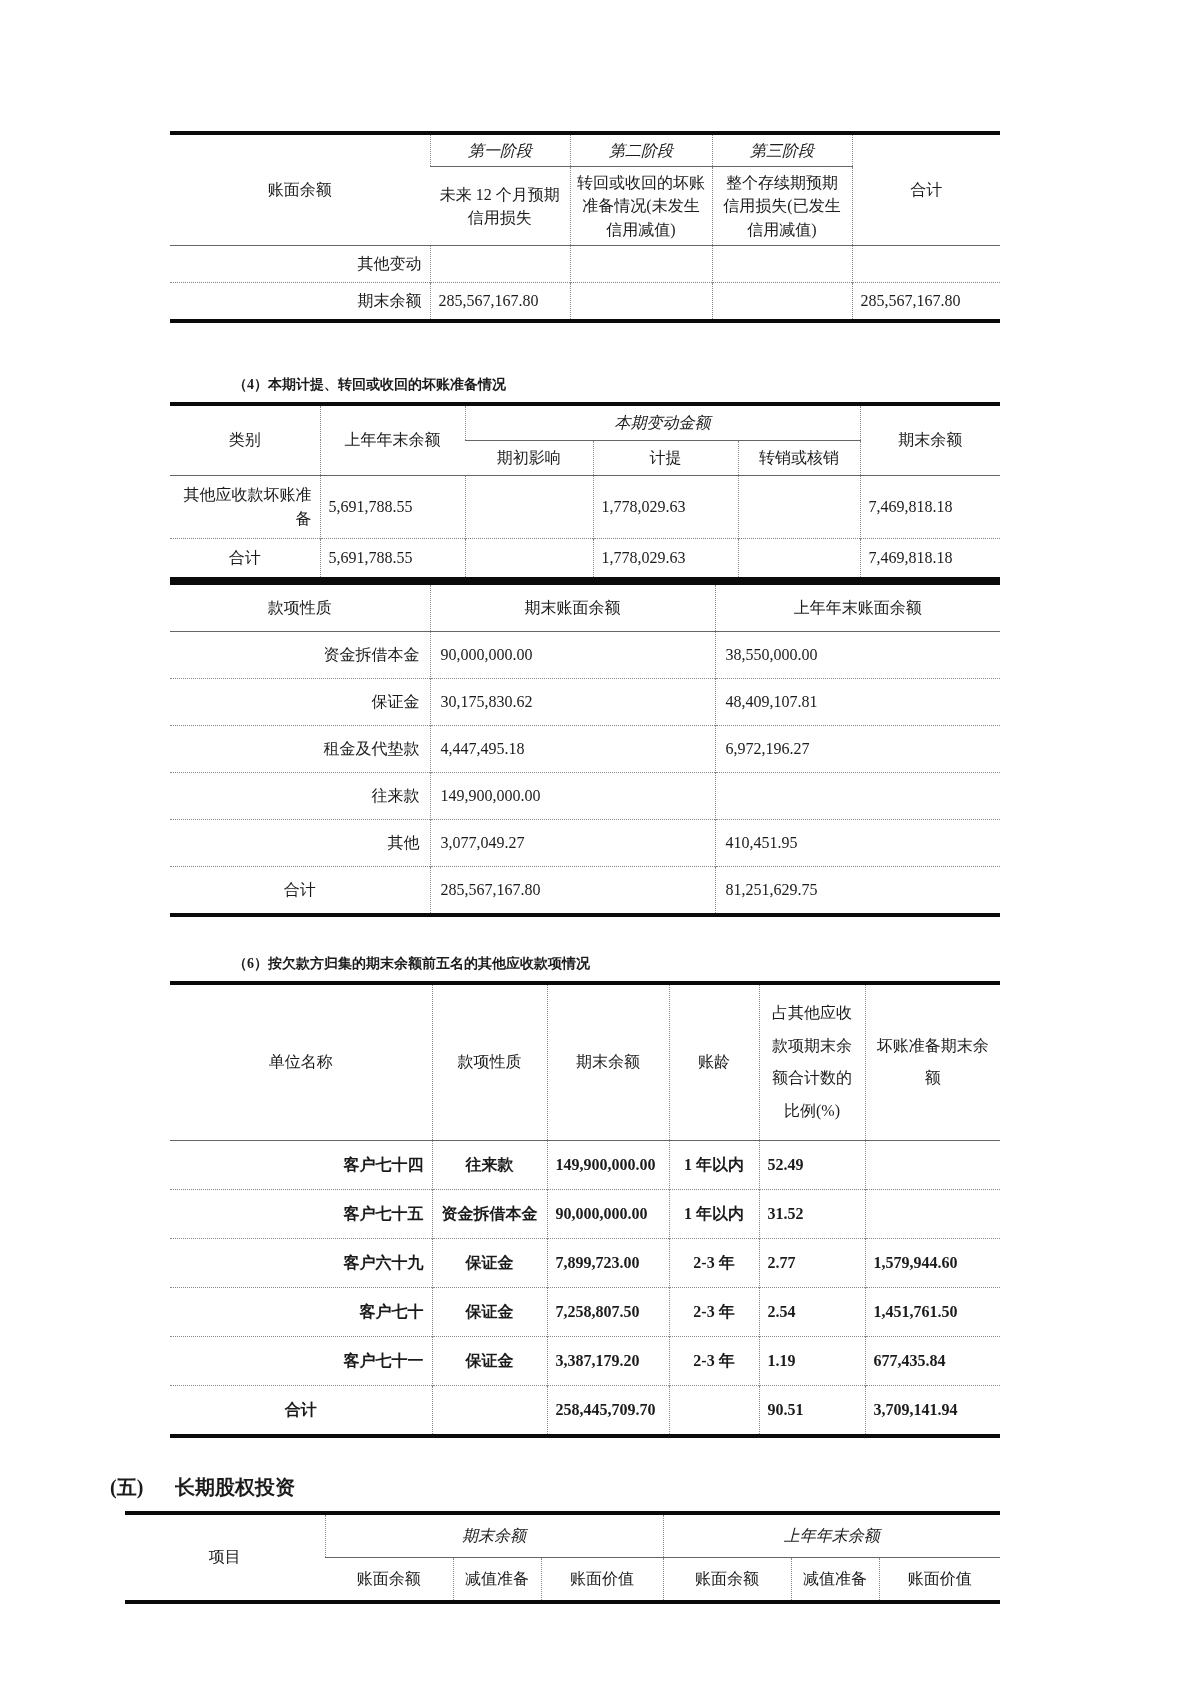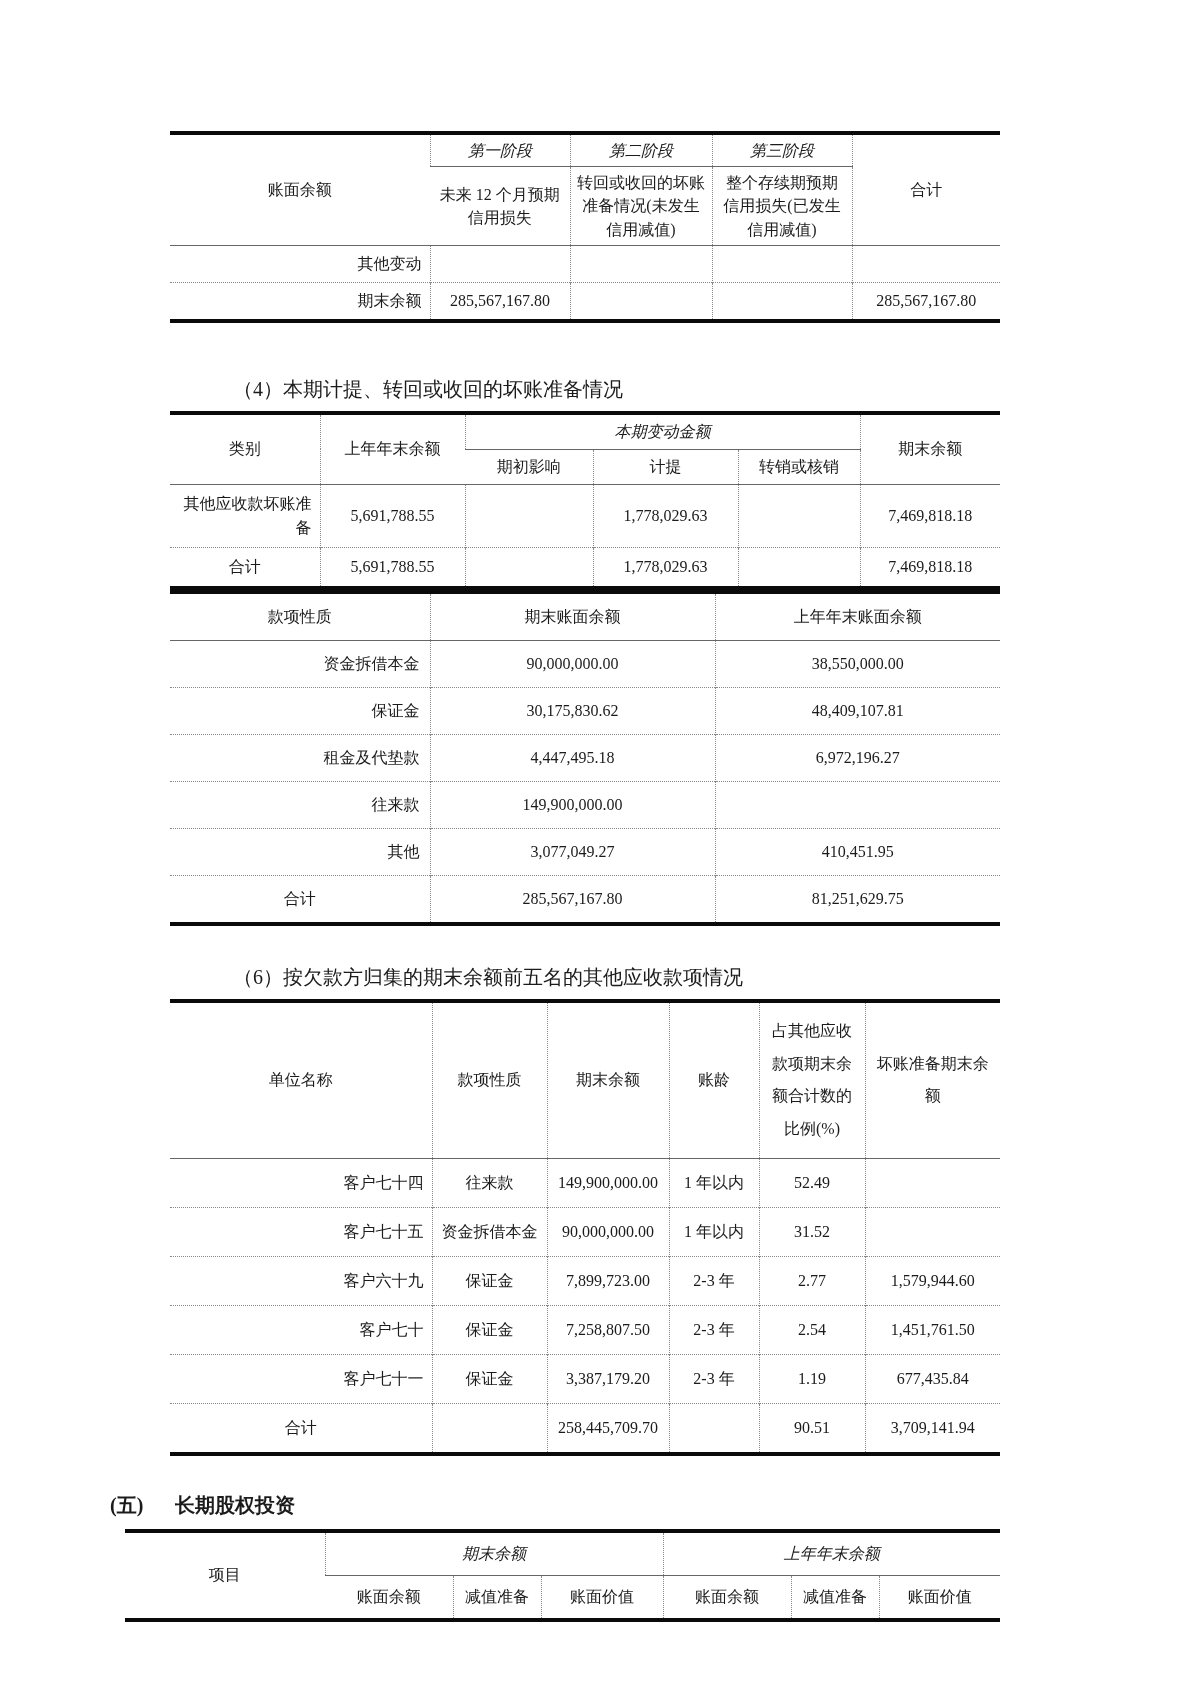--- a/index.html
+++ b/index.html
@@ -15,23 +15,23 @@
   }
   .tbl th, .tbl td {
     font-weight:normal; padding:5px 8px; vertical-align:middle;
     word-break:break-all; line-height:1.5;
   }
   .tbl tr > *:not(:first-child) { border-left:1px dotted #888; }
   .tbl tbody tr > * { border-top:1px dotted #888; }
   .tbl tbody tr:first-child > * { border-top:1px solid #666; }
   .grp { border-bottom:1px solid #666 !important;font-style:italic; }
   .ctr { text-align:center; }
-  .num { text-align:center; }
+  .num { text-align:left; }
   .lbl { text-align:right; }
-  .sec-title { font-size:20px; margin:0; font-weight:normal; }
+  .sec-title { font-size:14px; margin:0; font-weight:bold; }
 
   
   .t1 { margin:131px 0 0 170px; width:830px; }
   .t1 th { padding:4px 6px; line-height:1.45; }
   .t1 td { padding:6px 8px; }
 
   
   .title4 { margin:53px 0 8px 233px; }
   .t4 { margin-left:170px; width:830px; }
   .t4 td { padding:7px 8px; }
@@ -39,21 +39,21 @@
   
   .title5 { margin:44px 0 8px 233px; }
   .t5 { margin-left:170px; width:830px; }
   .t5 th { padding:11px 8px; }
   .t5 td { padding:11px 10px; }
 
   
   .title6 { margin:38px 0 8px 233px; }
   .t6 { margin-left:170px; width:830px; }
   .t6 th { padding:12px 8px; line-height:2.05; }
-  .t6 td { padding:12px 8px; }
+  .t6 td { padding:12px 8px;font-weight:bold; }
 
   
   .s7-head {
     margin:36px 0 10px 110px; display:flex; align-items:baseline;
     font-size:20px; font-weight:bold;
   }
   .s7-index { width:65px; }
   .t7 { margin-left:125px; width:875px; }
   .t7 th { padding:9px 6px; }
 </style>

